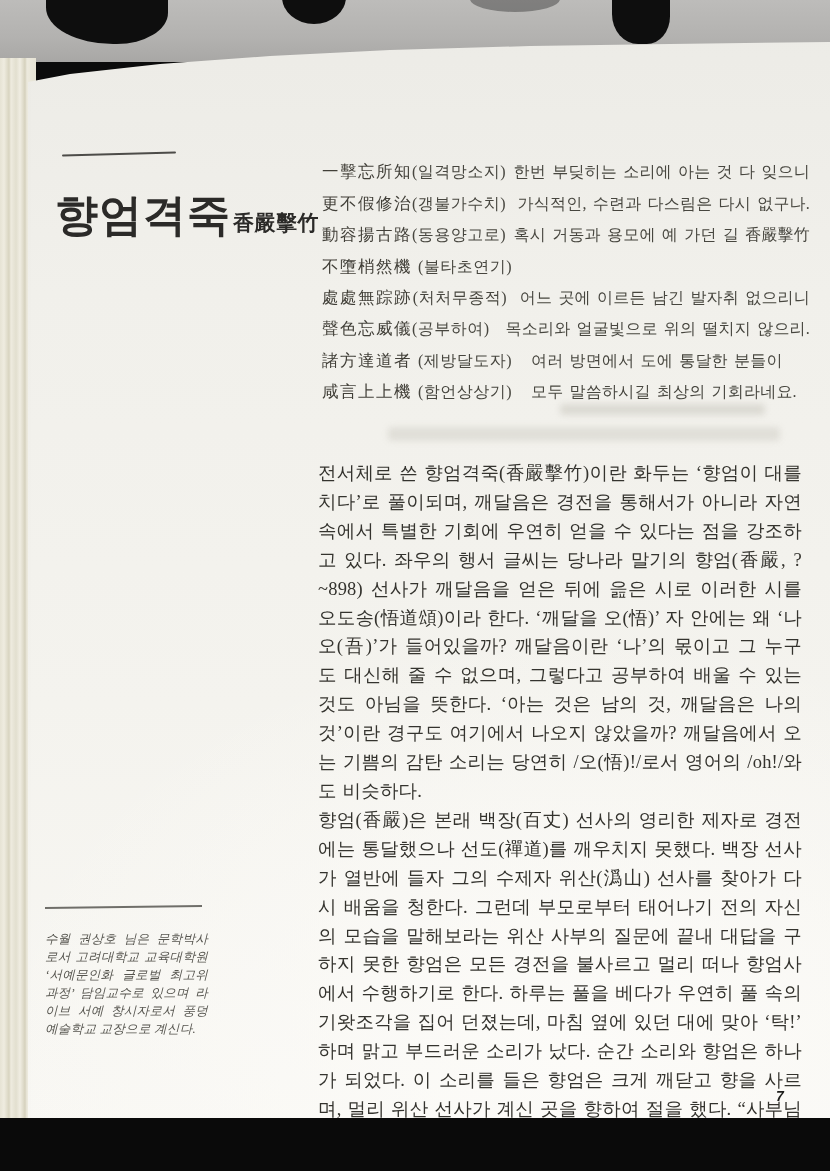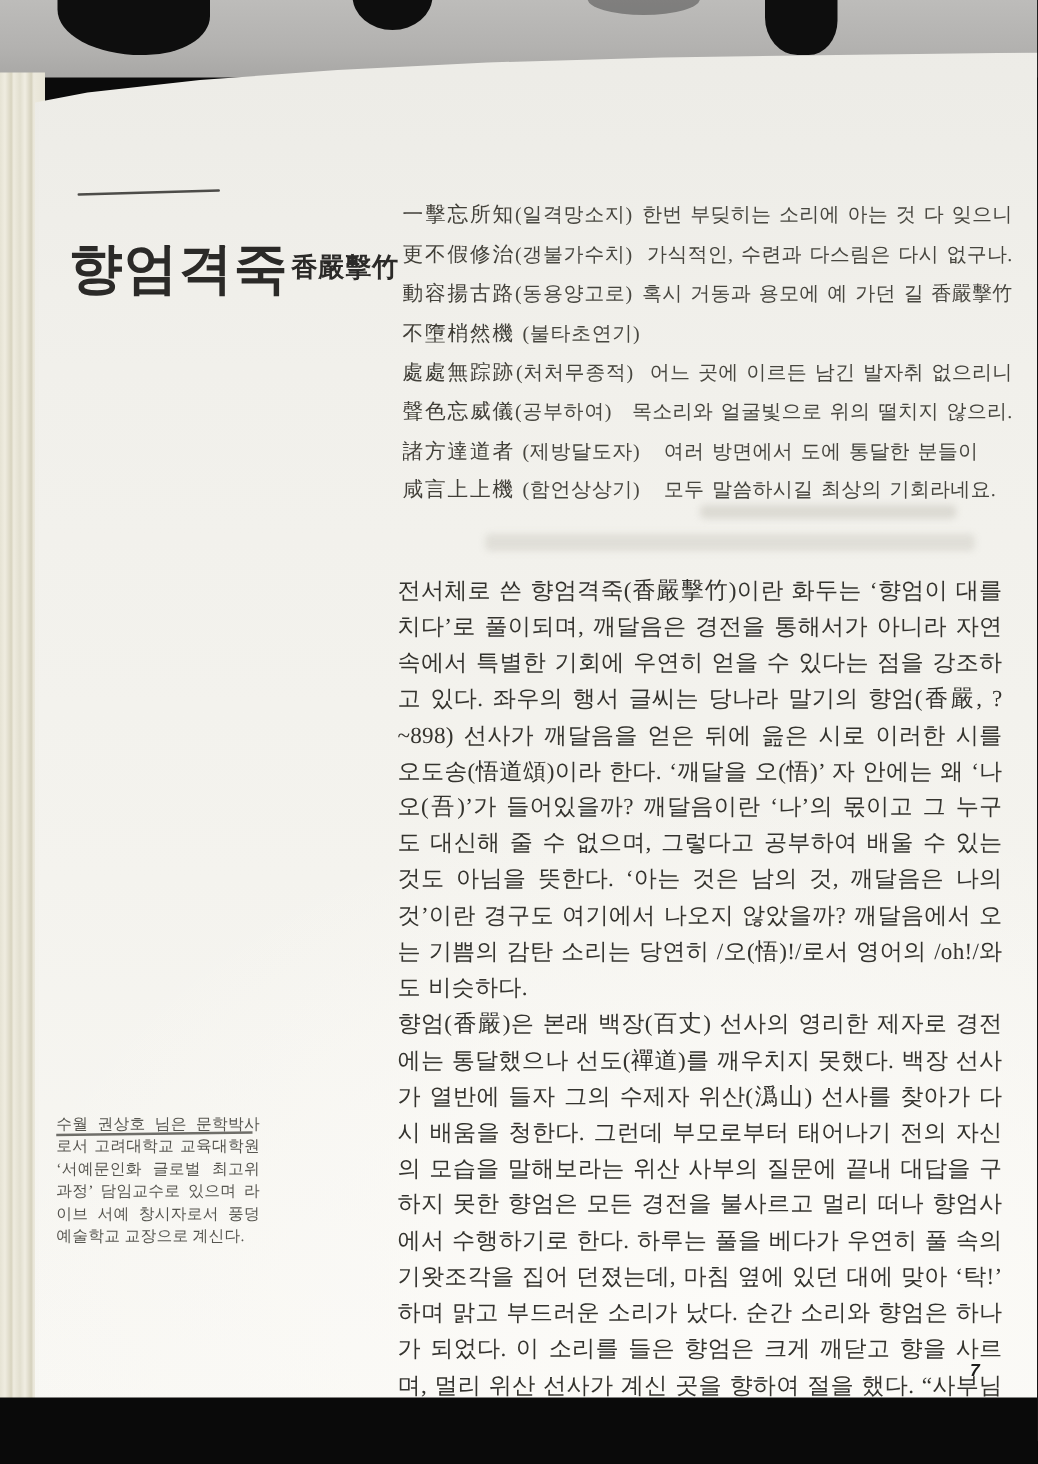--- a/index.html
+++ b/index.html
@@ -48,21 +48,21 @@
   
   .ghost{position:absolute;background:rgba(184,182,170,.38);filter:blur(3px);border-radius:4px;}
   .ghost.g1{left:560px;top:404px;width:205px;height:11px;}
   .ghost.g2{left:388px;top:427px;width:392px;height:14px;opacity:.8;}
   
   .title-rule{
     position:absolute;left:62px;top:153px;width:114px;height:2px;
     background:#4d4c49;transform:rotate(-1.6deg);border-radius:2px;
   }
   .title-block{
-    position:absolute;left:55px;top:194px;display:flex;align-items:flex-start;
+    position:absolute;left:55px;top:194px;display:flex;align-items:flex-end;
     font-family:"Liberation Sans","DejaVu Sans",sans-serif;color:#2b2a28;
   }
   .title-kr{font-size:43px;font-weight:800;letter-spacing:1px;line-height:1;transform:scaleY(1.02);}
   .title-hanja{font-size:21px;font-weight:700;margin-top:6px;margin-left:2px;letter-spacing:0.5px;}
   
   .poem{position:absolute;left:322px;top:152px;width:488px;color:#47463f;}
   .poem-line{display:flex;height:31.4px;align-items:flex-end;font-size:16px;white-space:nowrap;}
   .poem-hanja{width:96px;letter-spacing:1.5px;font-size:16.5px;color:#413f38;}
   .poem-reading{width:113px;letter-spacing:0.5px;}
   .poem-trans{word-spacing:2px;letter-spacing:0.2px;}
@@ -77,23 +77,23 @@
   .seal{
     display:inline-block;width:15px;height:15px;background:#4a4741;
     border-radius:2px;box-shadow:inset 0 0 2px #716c60;flex:0 0 auto;
   }
   
   .note-rule{
     position:absolute;left:45px;top:906px;width:157px;height:1.5px;
     background:#6f6e69;transform:rotate(-0.8deg);
   }
   .bio-note{
-    position:absolute;left:45px;top:891px;width:163px;
+    position:absolute;left:45px;top:931px;width:163px;
     font-size:12.6px;line-height:17.9px;color:#56554f;
-    text-align:justify;letter-spacing:0.2px;
+    text-align:justify;letter-spacing:0.2px;font-style:italic;
   }
   
   .folio{
     position:absolute;left:776px;top:1088px;
     font-family:"Liberation Sans","DejaVu Sans",sans-serif;
     font-size:14px;font-weight:700;color:#1d1d1b;font-style:italic;
   }
 </style>
 </head>
 <body>

